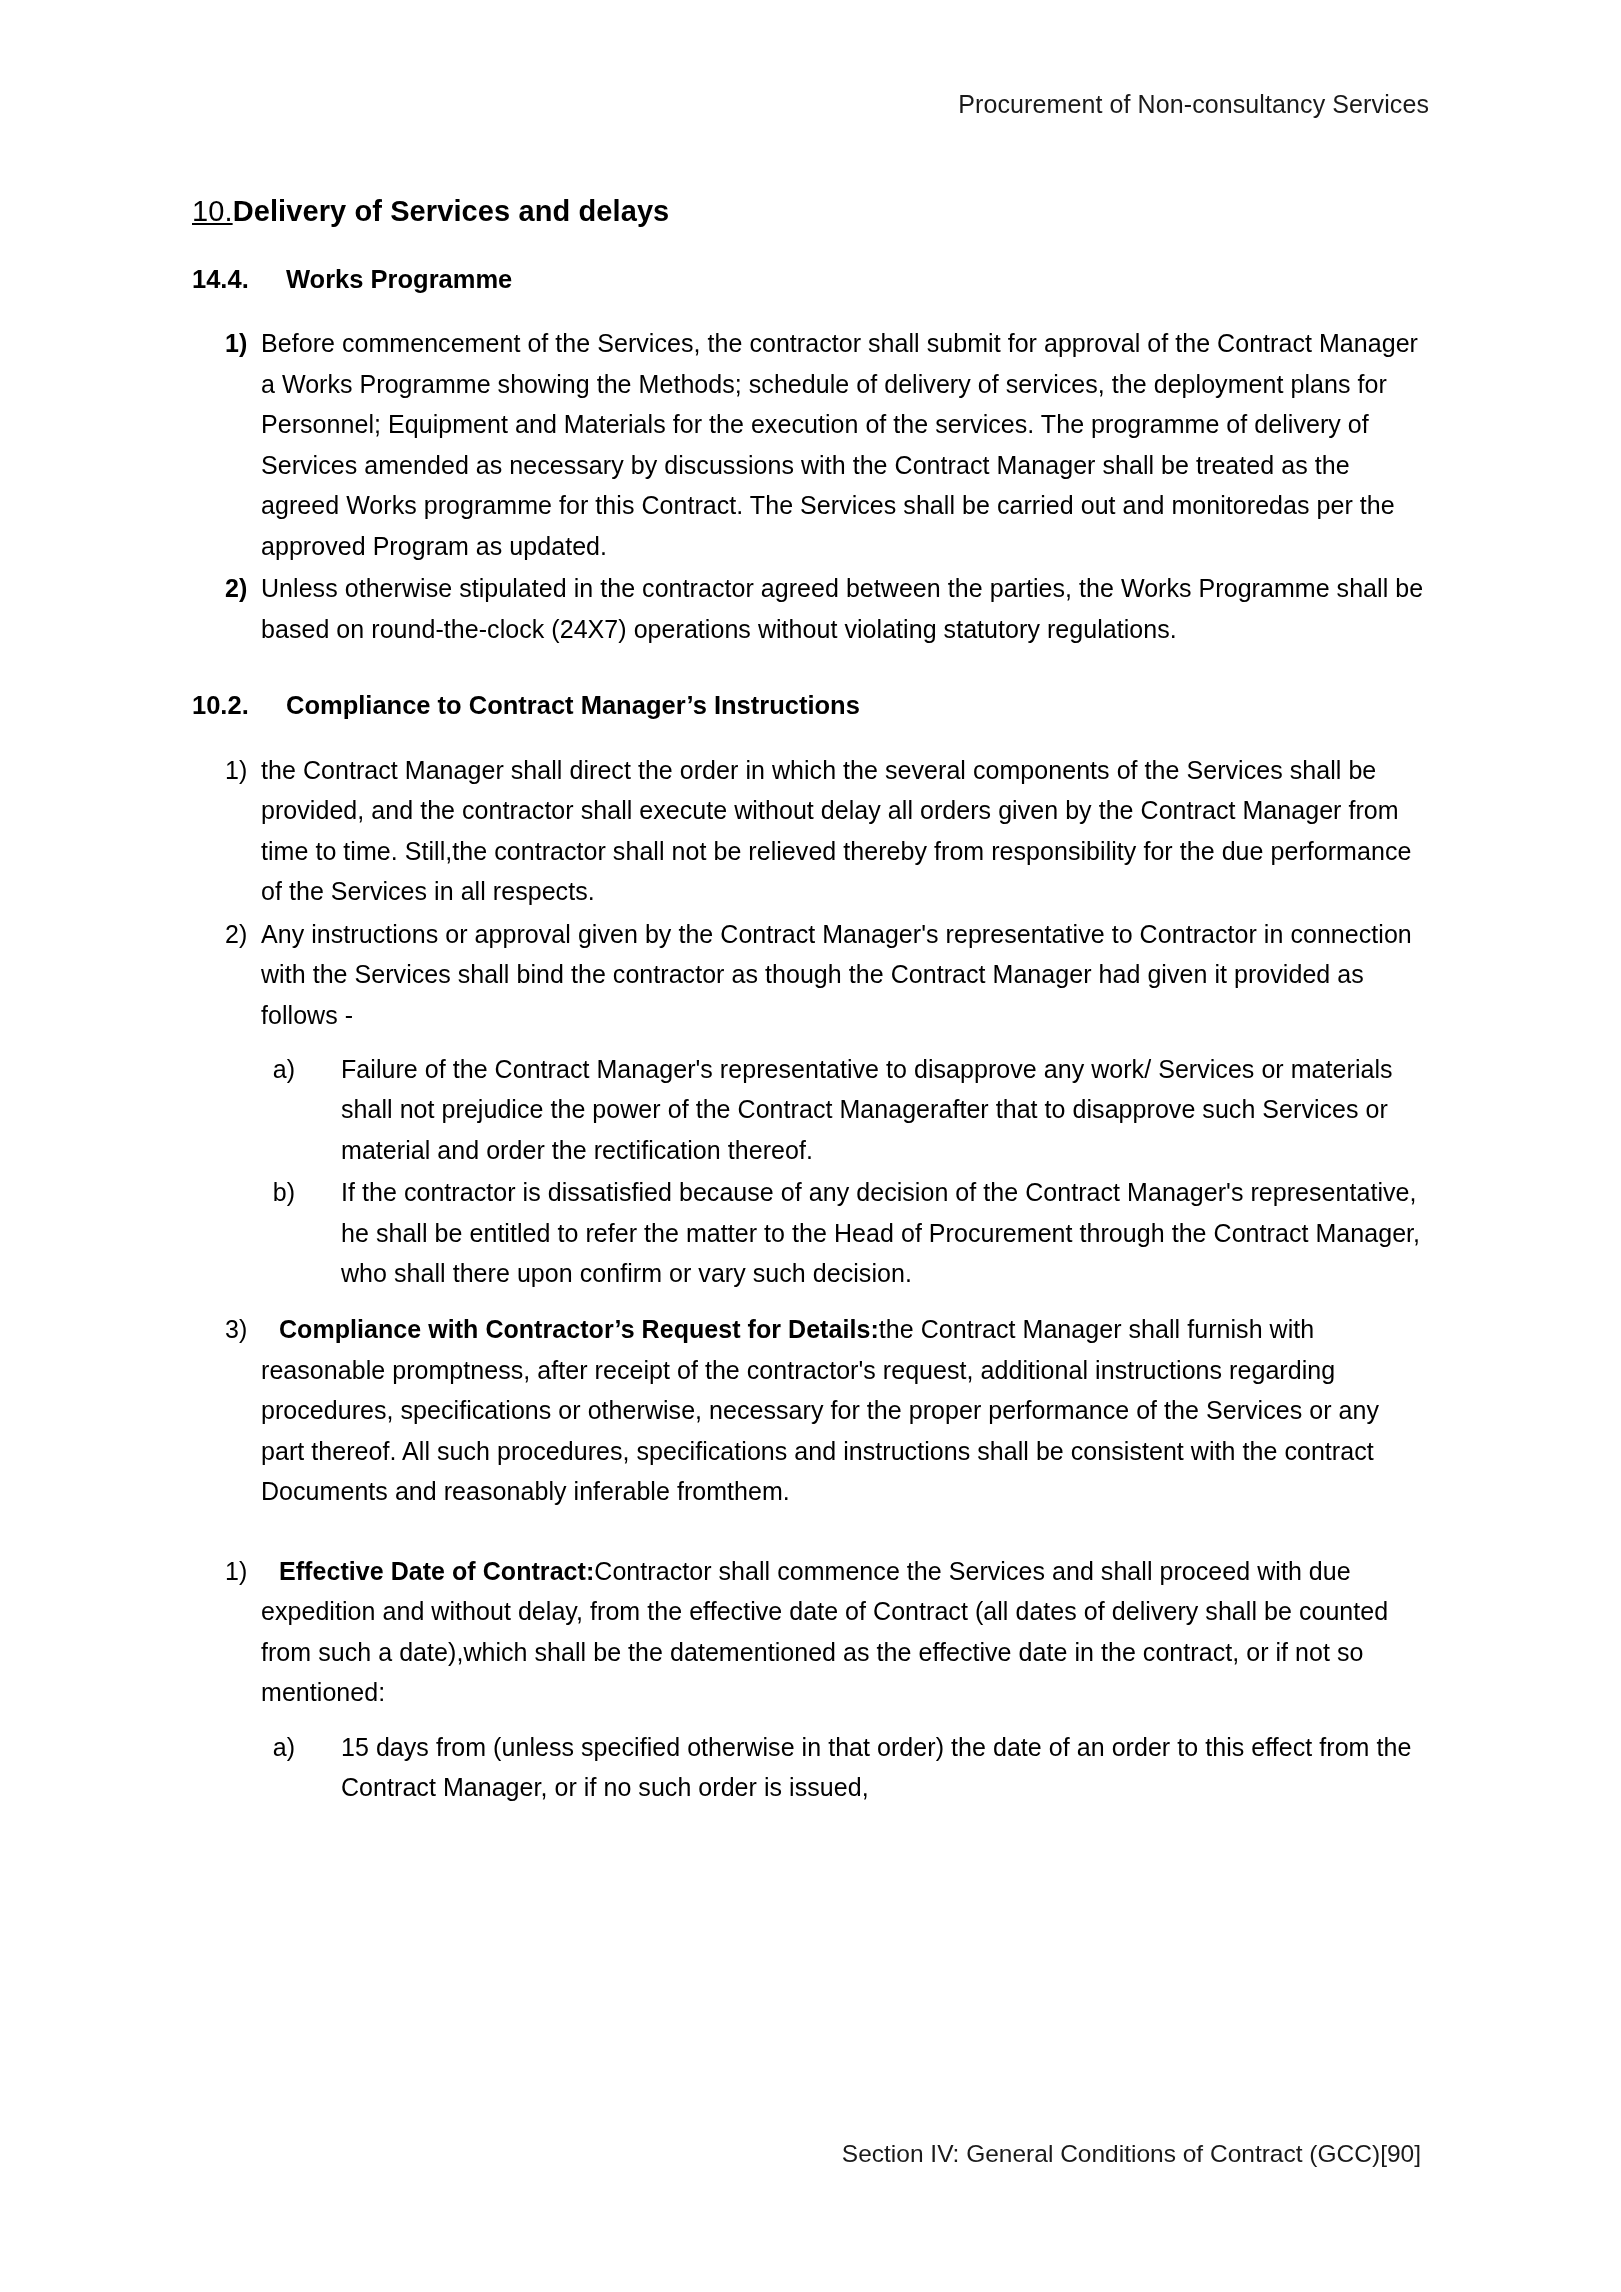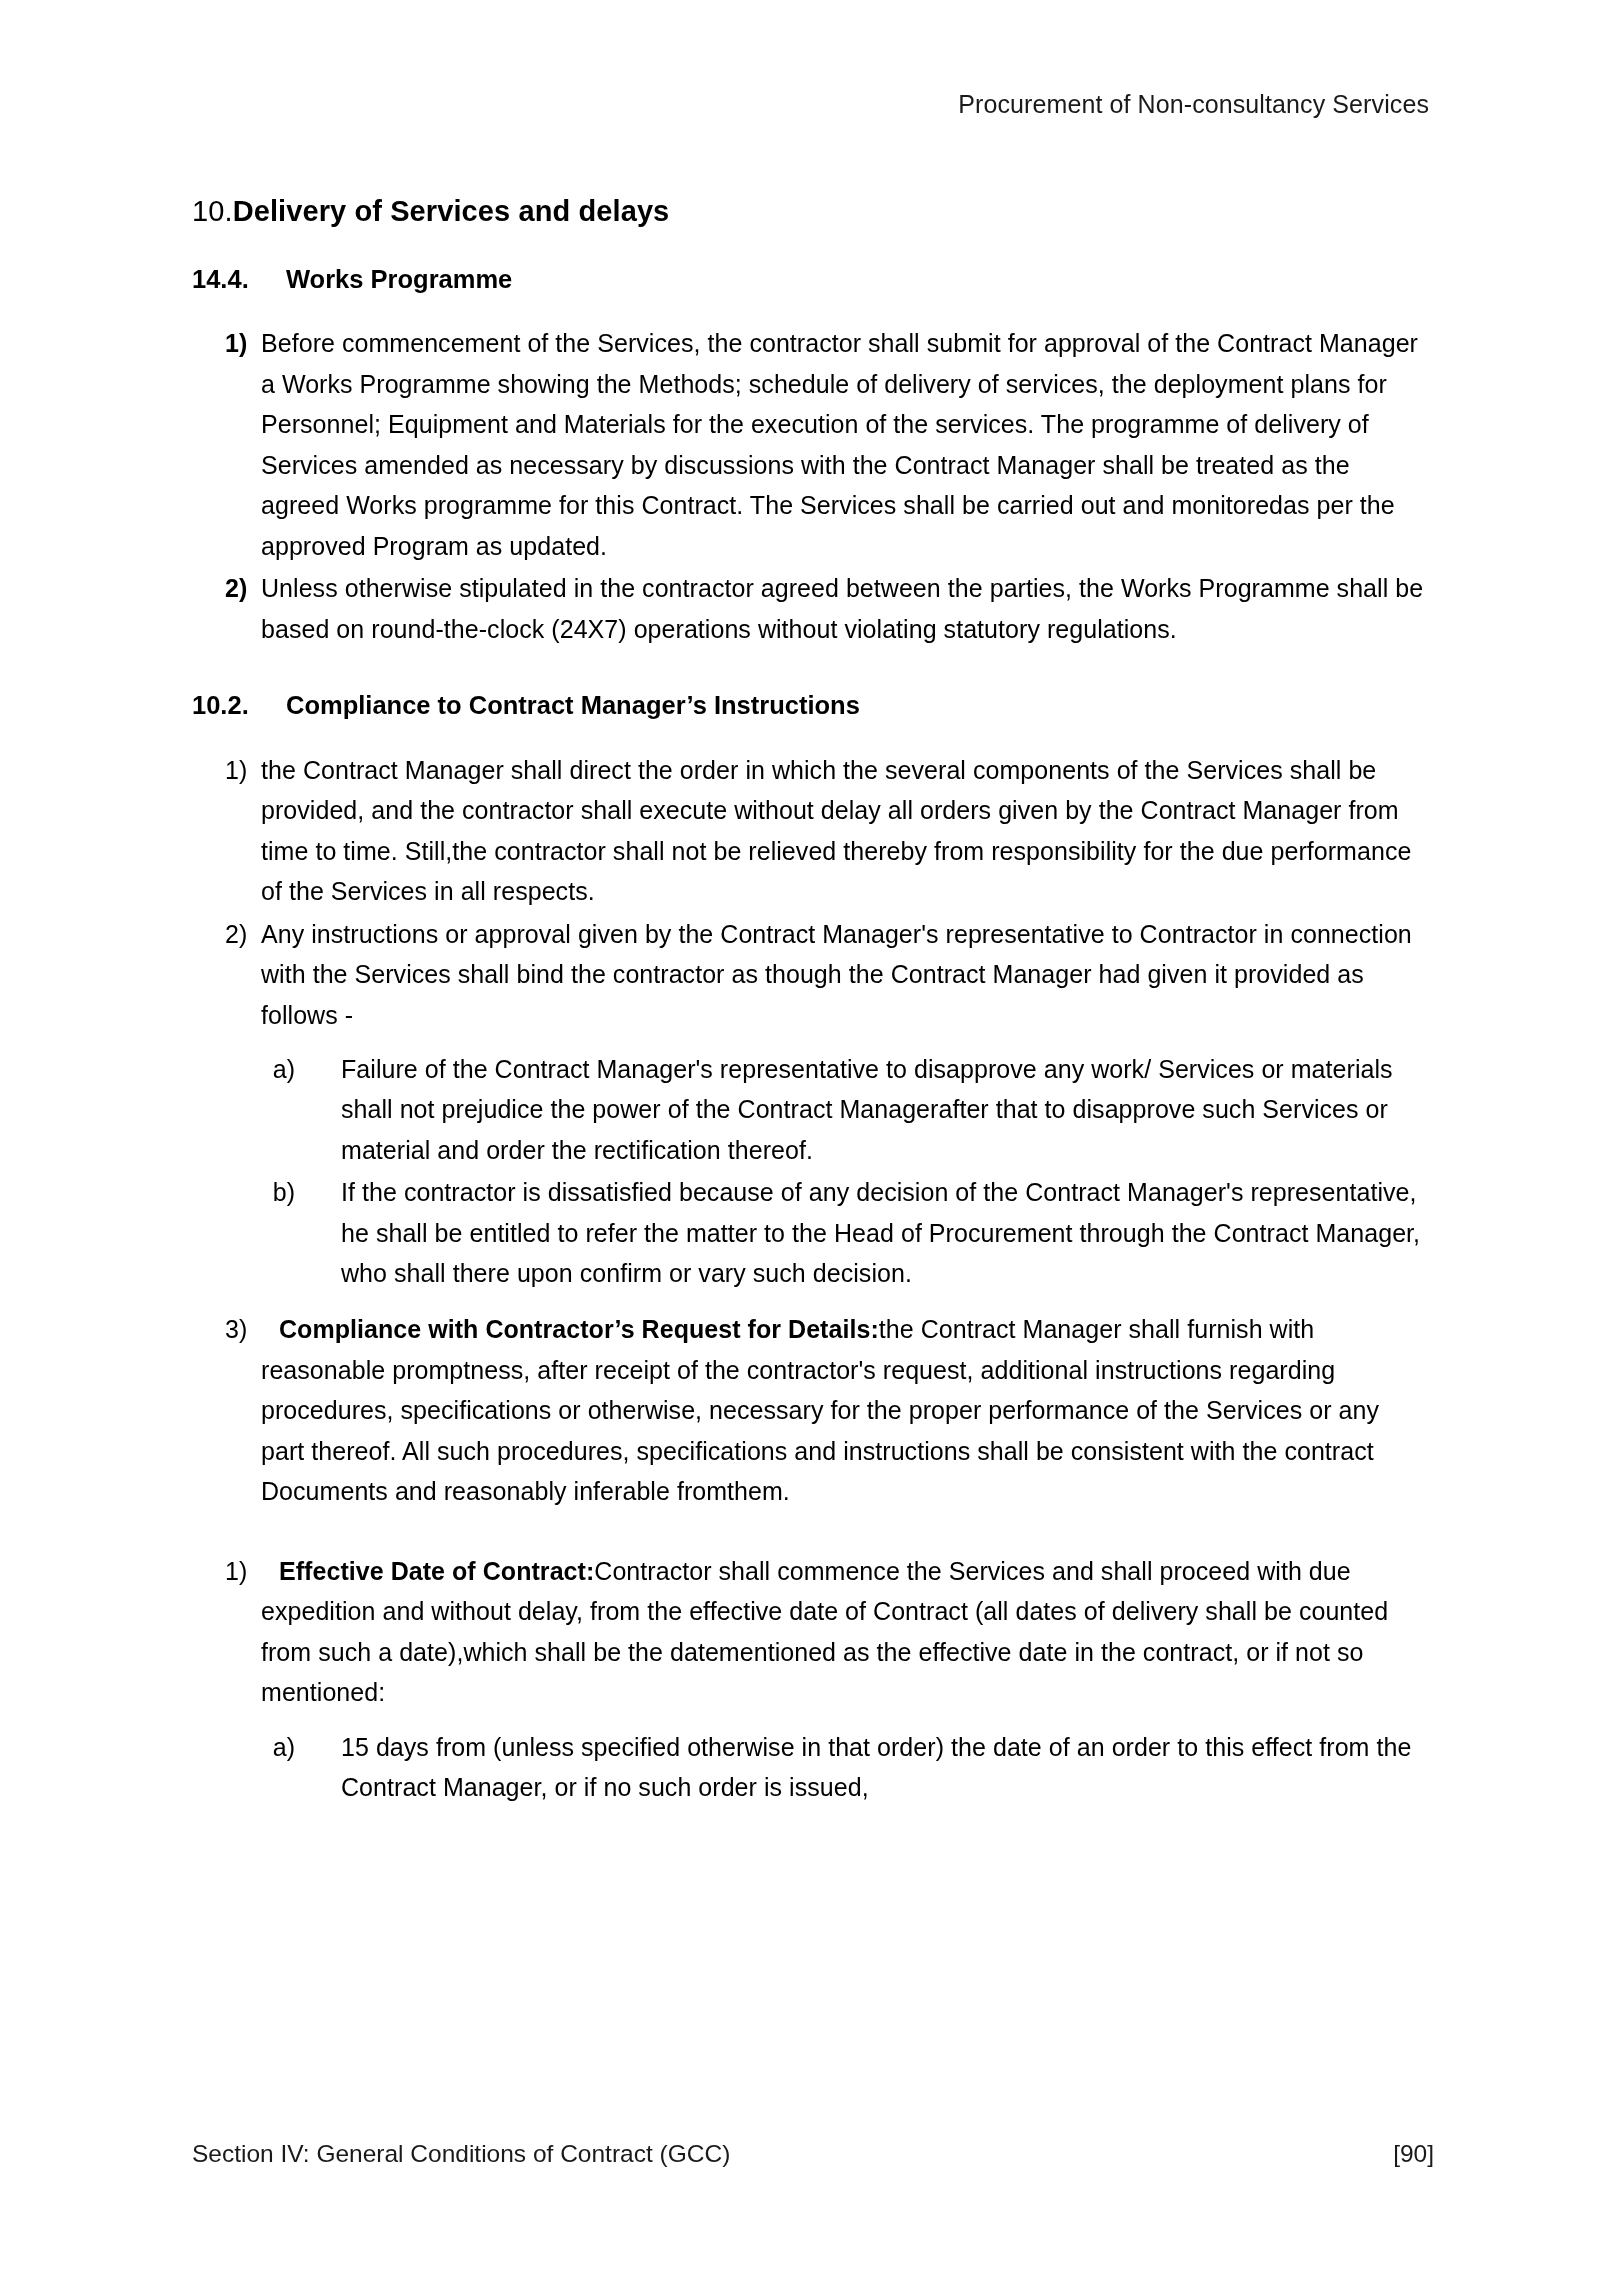--- a/index.html
+++ b/index.html
@@ -33,37 +33,38 @@
   .content {
     position: absolute;
     top: 192px;
     left: 192px;
     right: 192px;
   }
   .footer {
     position: absolute;
     bottom: 125px;
     left: 192px;
-    right: 187px;
-    display: flex;
-    justify-content: space-between;
+    right: 200px;
+    display: flex;
+    justify-content: flex-end;
     align-items: baseline;
     font-size: 24.5px;
     color: #1a1a1a;
   }
 
   h1.sec-title {
     font-size: 29px;
     font-weight: bold;
     margin: 0 0 31px 0;
     line-height: 1.35;
     letter-spacing: 0.1px;
   }
   h1.sec-title .num {
     font-weight: normal;
+    text-decoration: underline;
   }
   h2.sub-title {
     font-size: 25.5px;
     font-weight: bold;
     margin: 0 0 25.5px 0;
     line-height: 1.4;
     display: flex;
   }
   h2.sub-title .num {
     width: 94px;

